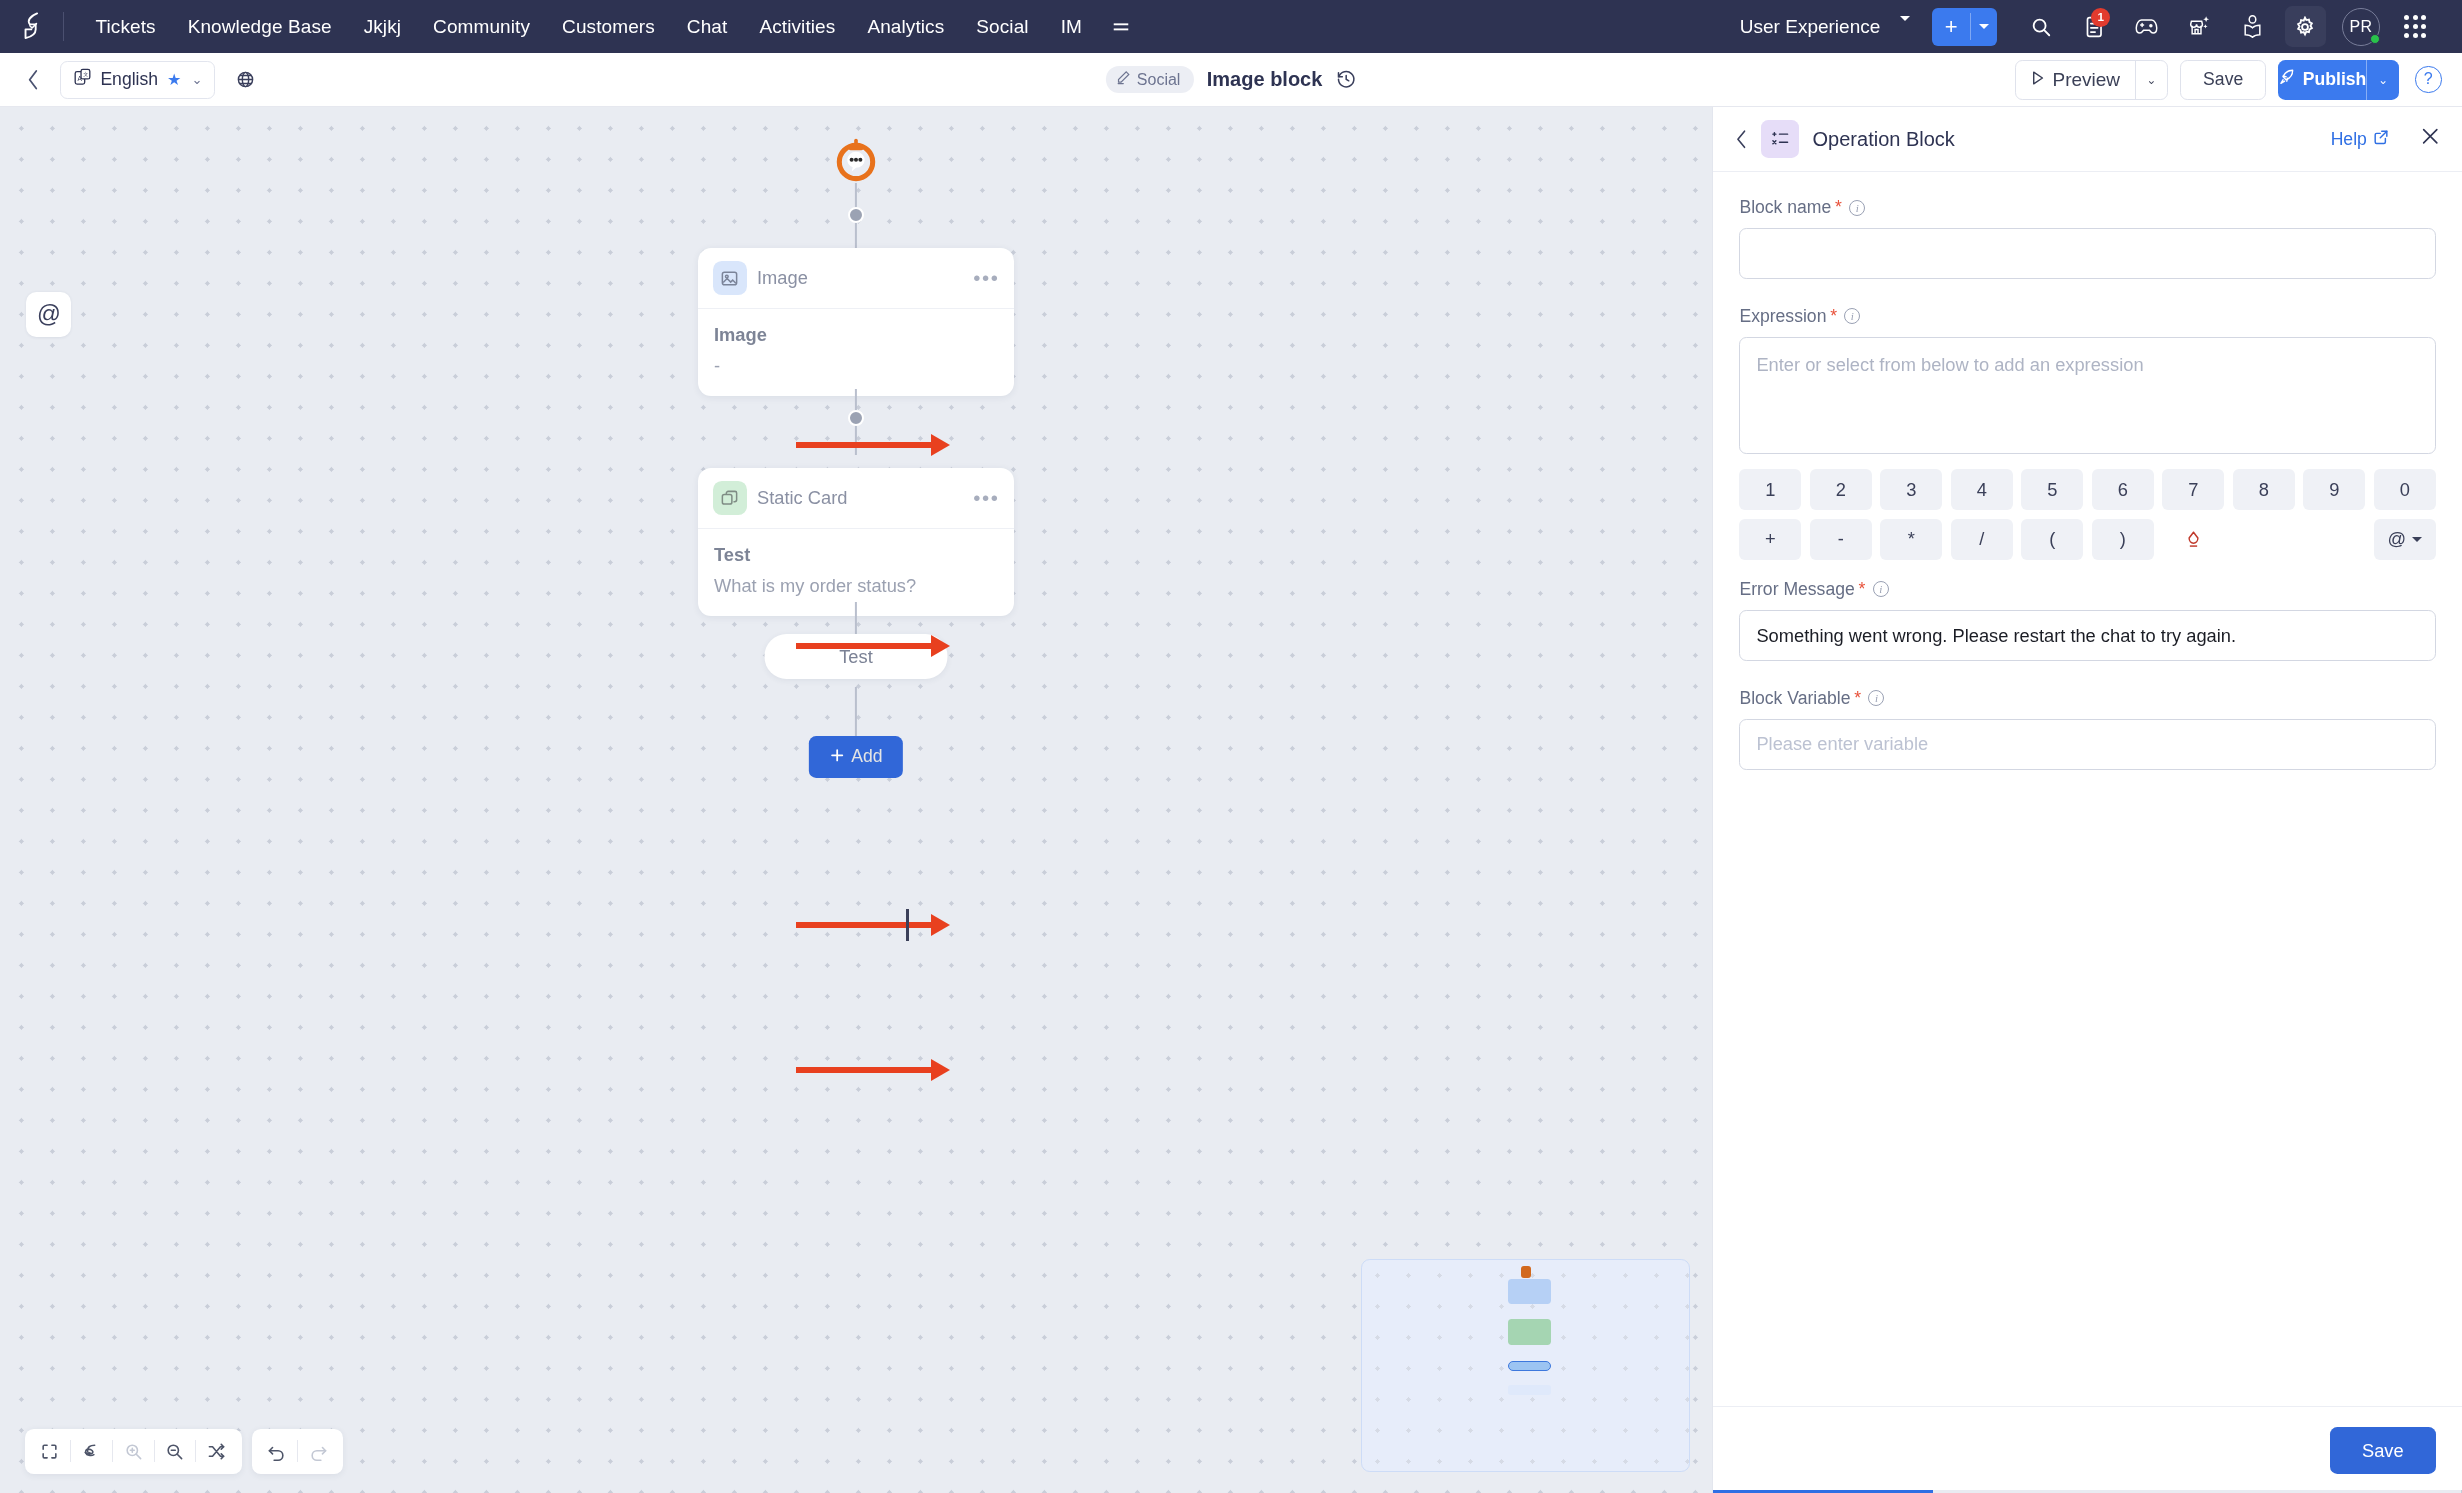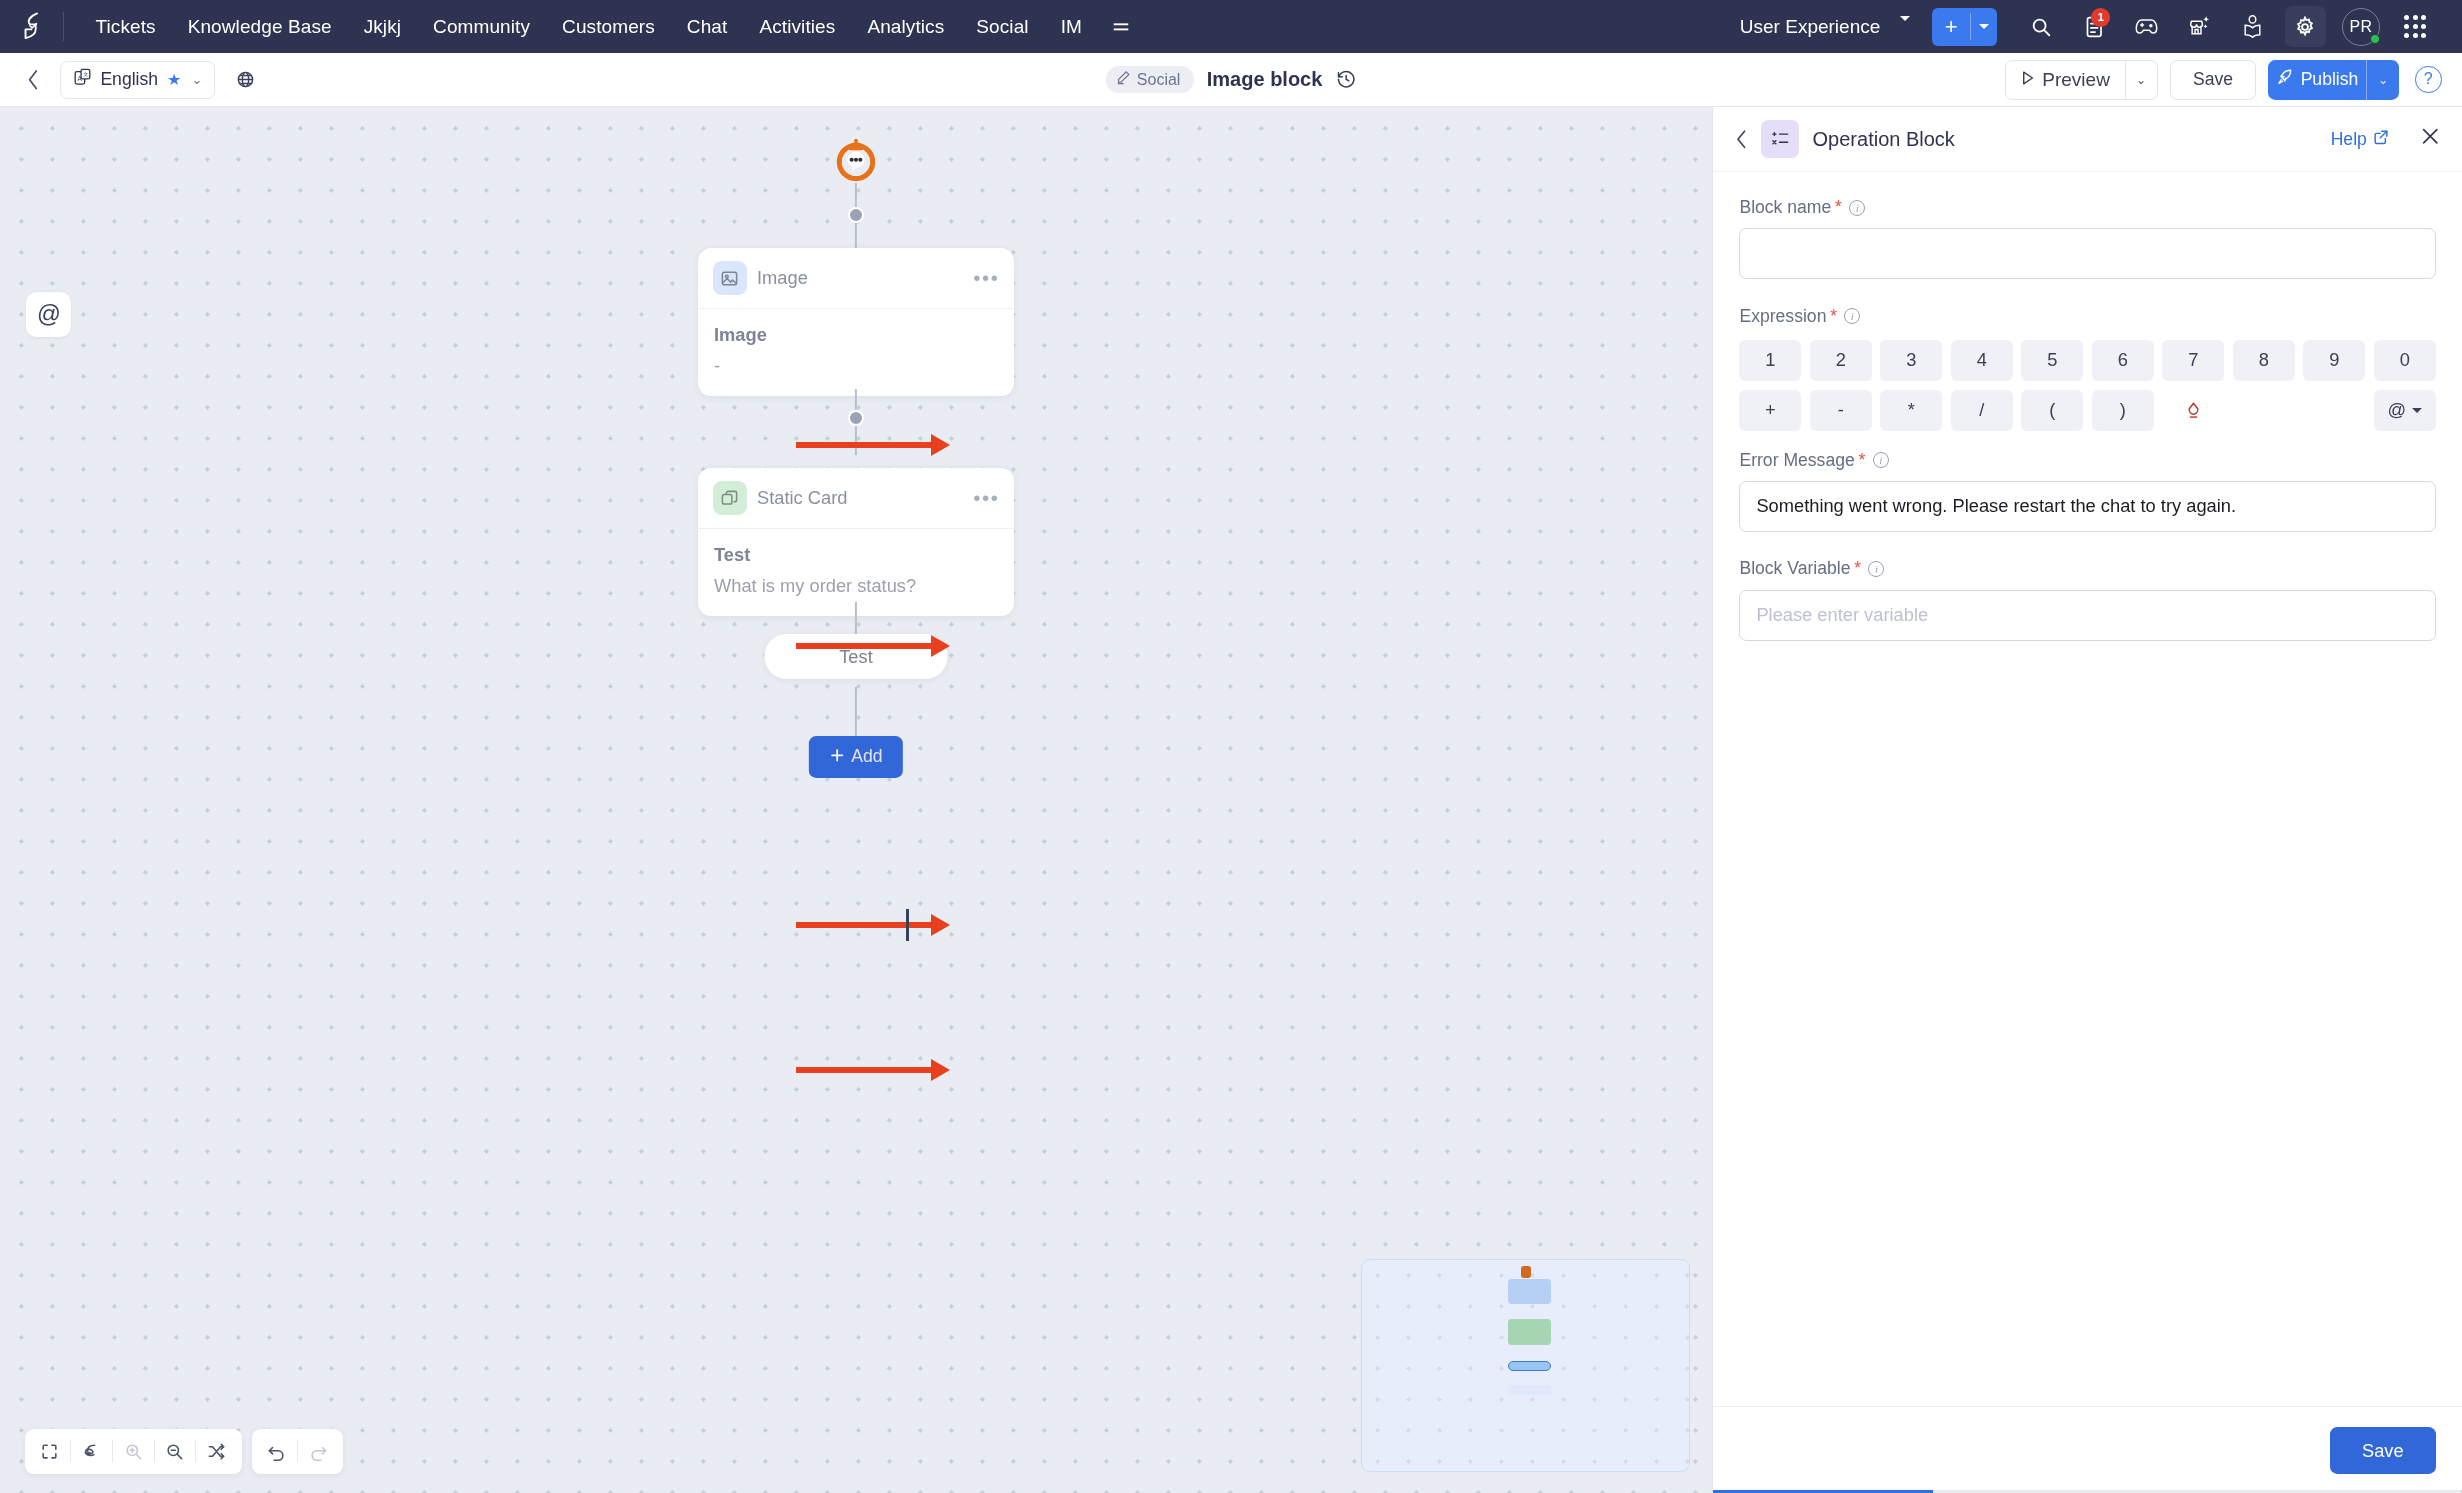--- a/index.html
+++ b/index.html
@@ -127,22 +127,22 @@
   .btn-plain {
     border: 0.7px solid #dfe2ec; border-radius: 7.3px; height: 40px;
     display: flex; align-items: center; padding: 0 22px;
     font-size: 17.6px; color: #3b4057; background: #fff;
   }
   .publish-group {
     display: flex; align-items: stretch; background: #3b7aee;
     border-radius: 7.3px; overflow: hidden; height: 40px;
   }
   .publish-main {
-    display: flex; align-items: center; gap: 7.3px; padding: 0 8px;
-    font-size: 17.6px; color: #fff;
+    display: flex; align-items: center; gap: 7.3px; padding: 0 0;
+    font-size: 17.6px; color: #fff; font-weight: bold;
   }
   .publish-sep { width: 0.7px; background: rgba(255,255,255,.4); }
   .publish-caret { width: 32px; display: flex; align-items: center; justify-content: center; color: #fff; }
   .help-circle {
     width: 26.4px; height: 26.4px; border-radius: 50%; border: 1.5px solid #3b7aee;
     color: #3b7aee; display: flex; align-items: center; justify-content: center;
     font-size: 16px; margin-left: 4.4px;
   }
 
   
@@ -689,20 +689,21 @@
         </div>
         <input class="inp" type="text" value="" placeholder="" style="">
       </div>
 
       <div class="field" style="margin-bottom:19px;">
         <div class="field-label">
           <span>Expression</span>
           <span class="req">*</span>
           <span class="info-i">i</span>
         </div>
+        <textarea class="textarea" placeholder="Enter or select from below to add an expression" style=""></textarea>
 
         
         <div class="keypad">
           <div class="keyrow">
             <div class="key">1</div>
             <div class="key">2</div>
             <div class="key">3</div>
             <div class="key">4</div>
             <div class="key">5</div>
             <div class="key">6</div>

